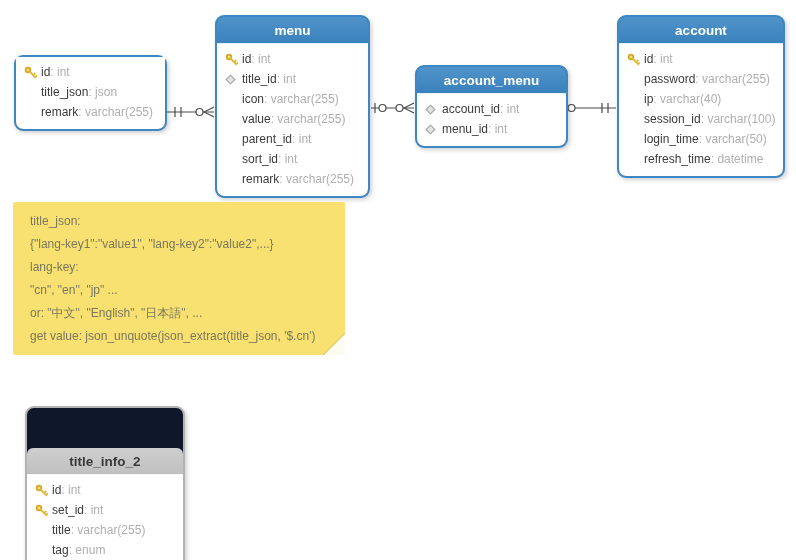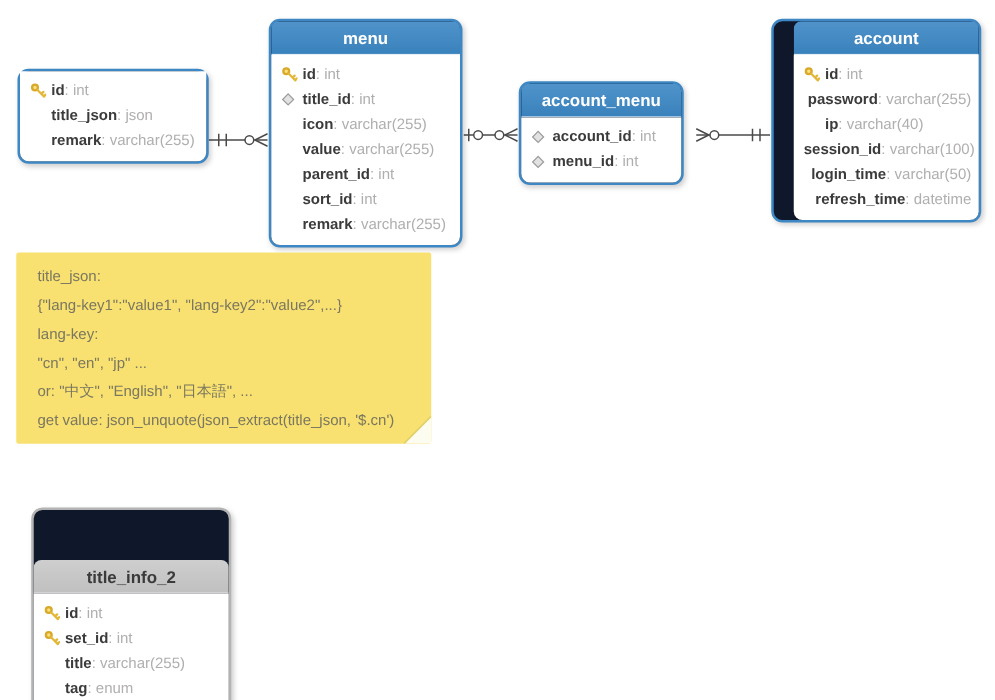--- a/index.html
+++ b/index.html
@@ -21,21 +21,21 @@
     background:var(--table-blue,#3c87c4);
     background-image:linear-gradient(180deg, rgba(255,255,255,.10), rgba(0,0,0,.04));
     color:#fff; font-weight:bold; font-size:13.5px;
     display:flex; align-items:center; justify-content:center;
     border-radius:6px 6px 0 0;
     border-bottom:1px solid rgba(255,255,255,.85);
   }
   .db-table .body { padding:5px 6px 7px 8px; background:#fff; border-radius:0 0 7px 7px; }
   .row { display:flex; align-items:center; height:20px; font-size:12px; white-space:nowrap; }
   .row .ic { width:17px; display:inline-flex; justify-content:flex-start; align-items:center; }
-  .colname { color:#3b3b3b;font-weight:bold; }
+  .colname { color:#3b3b3b; }
   .coltype { color:#b0aeae; }
   .coltype::before { content:": "; }
   .db-table.gray { border-color:#b3b3b3; }
   .db-table.gray .hdr { background:var(--gray-header,#c6c6c6); background-image:linear-gradient(180deg, rgba(255,255,255,.15), rgba(0,0,0,.03)); color:#3b3b3b;margin-top:40px; }
   .note {
     position:absolute;
     background:var(--note-yellow,#f8e170);
     color:#7b7760; font-size:12px;
     padding:8px 17px; line-height:23px;
     border-radius:2px;
@@ -139,21 +139,21 @@
           <span class="colname">sort_id</span>
           <span class="coltype">int</span>
         </div>
         <div class="row">
           <span class="ic"></span>
           <span class="colname">remark</span>
           <span class="coltype">varchar(255)</span>
         </div>
       </div>
     </div>
-    <div class="db-table" style="left: 415px; top: 65px; width: 132px;">
+    <div class="db-table" style="left: 415px; top: 65px; width: 153px;">
       <div class="hdr">account_menu</div>
       <div class="body">
         <div class="row">
           <span class="ic">
             <svg width="11" height="11" viewBox="0 0 11 11">
               <rect x="2.4" y="2.4" width="6.2" height="6.2" transform="rotate(45 5.5 5.5)" fill="#e2e2e2" stroke="#9c9c9c" stroke-width="1"></rect>
             </svg>
           </span>
           <span class="colname">account_id</span>
           <span class="coltype">int</span>
@@ -162,21 +162,21 @@
           <span class="ic">
             <svg width="11" height="11" viewBox="0 0 11 11">
               <rect x="2.4" y="2.4" width="6.2" height="6.2" transform="rotate(45 5.5 5.5)" fill="#e2e2e2" stroke="#9c9c9c" stroke-width="1"></rect>
             </svg>
           </span>
           <span class="colname">menu_id</span>
           <span class="coltype">int</span>
         </div>
       </div>
     </div>
-    <div class="db-table" style="left: 617px; top: 15px; width: 168px; padding-left: 16px;">
+    <div class="db-table" style="left: 617px; top: 15px; width: 168px;">
       <div class="hdr">account</div>
       <div class="body">
         <div class="row">
           <span class="ic">
             <svg width="13" height="13" viewBox="0 0 13 13">
               <circle cx="4" cy="4" r="2.3" fill="#fbe27a" stroke="#d9a92c" stroke-width="1.9"></circle>
               <path d="M6 6 L11.3 11.3 M9.1 9.1 L10.7 7.5 M11.1 11.1 L12.5 9.7" stroke="#e3b83a" stroke-width="1.8" fill="none" stroke-linecap="round"></path>
             </svg>
           </span>
           <span class="colname">id</span>

